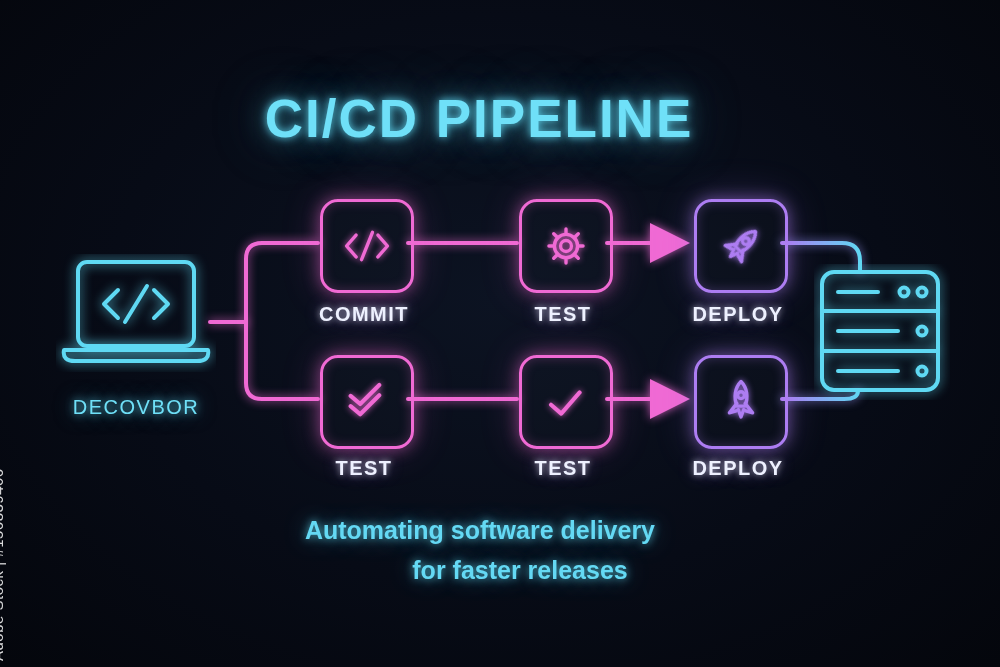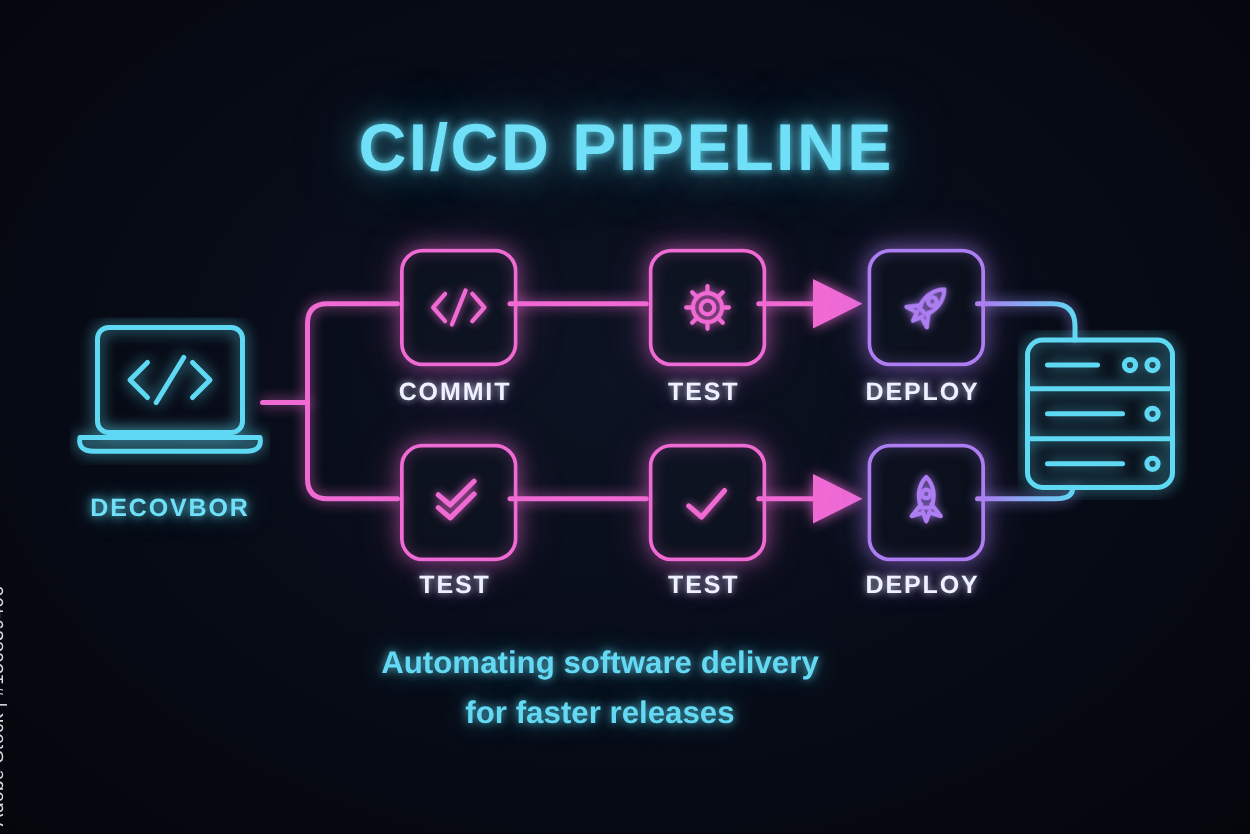--- a/index.html
+++ b/index.html
@@ -7,32 +7,31 @@
     position:relative;width:1000px;height:667px;overflow:hidden;
     background:radial-gradient(ellipse at 50% 45%, #0c1322 0%, #070b16 55%, #04060c 100%);
     font-family:"Liberation Sans", sans-serif;
   }
   .abs{position:absolute;}
   
   .title{
     top:88px;left:0;width:958px;text-align:center;margin:0;
     font-size:53px;font-weight:bold;letter-spacing:2px;color:#6fe0f8;
     text-shadow:0 0 8px rgba(95,217,243,.95),0 0 26px rgba(95,217,243,.55),0 0 60px rgba(95,217,243,.35);
-    padding-left:22px;
   }
   .subtitle{
     left:0;width:960px;text-align:center;color:#64d9f4;font-size:25px;font-weight:600;
     text-shadow:0 0 8px rgba(95,217,243,.8),0 0 24px rgba(95,217,243,.45);
   }
   .node-label{
     text-align:center;font-size:20px;font-weight:bold;letter-spacing:1.5px;color:#eef1ff;
     text-shadow:0 0 6px rgba(235,238,255,.7),0 0 16px rgba(170,130,245,.45);
   }
   .cyan-label{
-    text-align:center;font-size:20px;font-weight:bold;letter-spacing:1.5px;color:#6fe0f8;
+    text-align:center;font-size:20px;font-weight:normal;letter-spacing:1.5px;color:#6fe0f8;
     text-shadow:0 0 8px rgba(95,217,243,.9),0 0 20px rgba(95,217,243,.5);
   }
   .watermark{
     left:6px;bottom:6px;transform:rotate(-90deg);transform-origin:left bottom;
     white-space:nowrap;font-size:15px;letter-spacing:.5px;color:rgba(255,255,255,.85);
   }
   
   .node{
     width:88px;height:88px;border-radius:18px;border:3px solid;
     display:flex;align-items:center;justify-content:center;background:rgba(255,255,255,0.015);
@@ -165,17 +164,17 @@
       <circle cx="90" cy="28" r="4.5"></circle>
       <circle cx="108" cy="28" r="4.5"></circle>
       <line x1="24" y1="67" x2="84" y2="67"></line>
       <circle cx="108" cy="67" r="4.5"></circle>
       <line x1="24" y1="107" x2="84" y2="107"></line>
       <circle cx="108" cy="107" r="4.5"></circle>
     </g>
   </svg>
 
   <div class="abs subtitle" style="top:516px;">Automating software delivery</div>
-  <div class="abs subtitle" style="top:556px;">for faster releases</div>
+  <div class="abs subtitle" style="top:556px;margin-left:40px;">for faster releases</div>
 
   <div class="abs watermark">Adobe Stock | #156839406</div>
 
 </div>
 
 </body></html>

